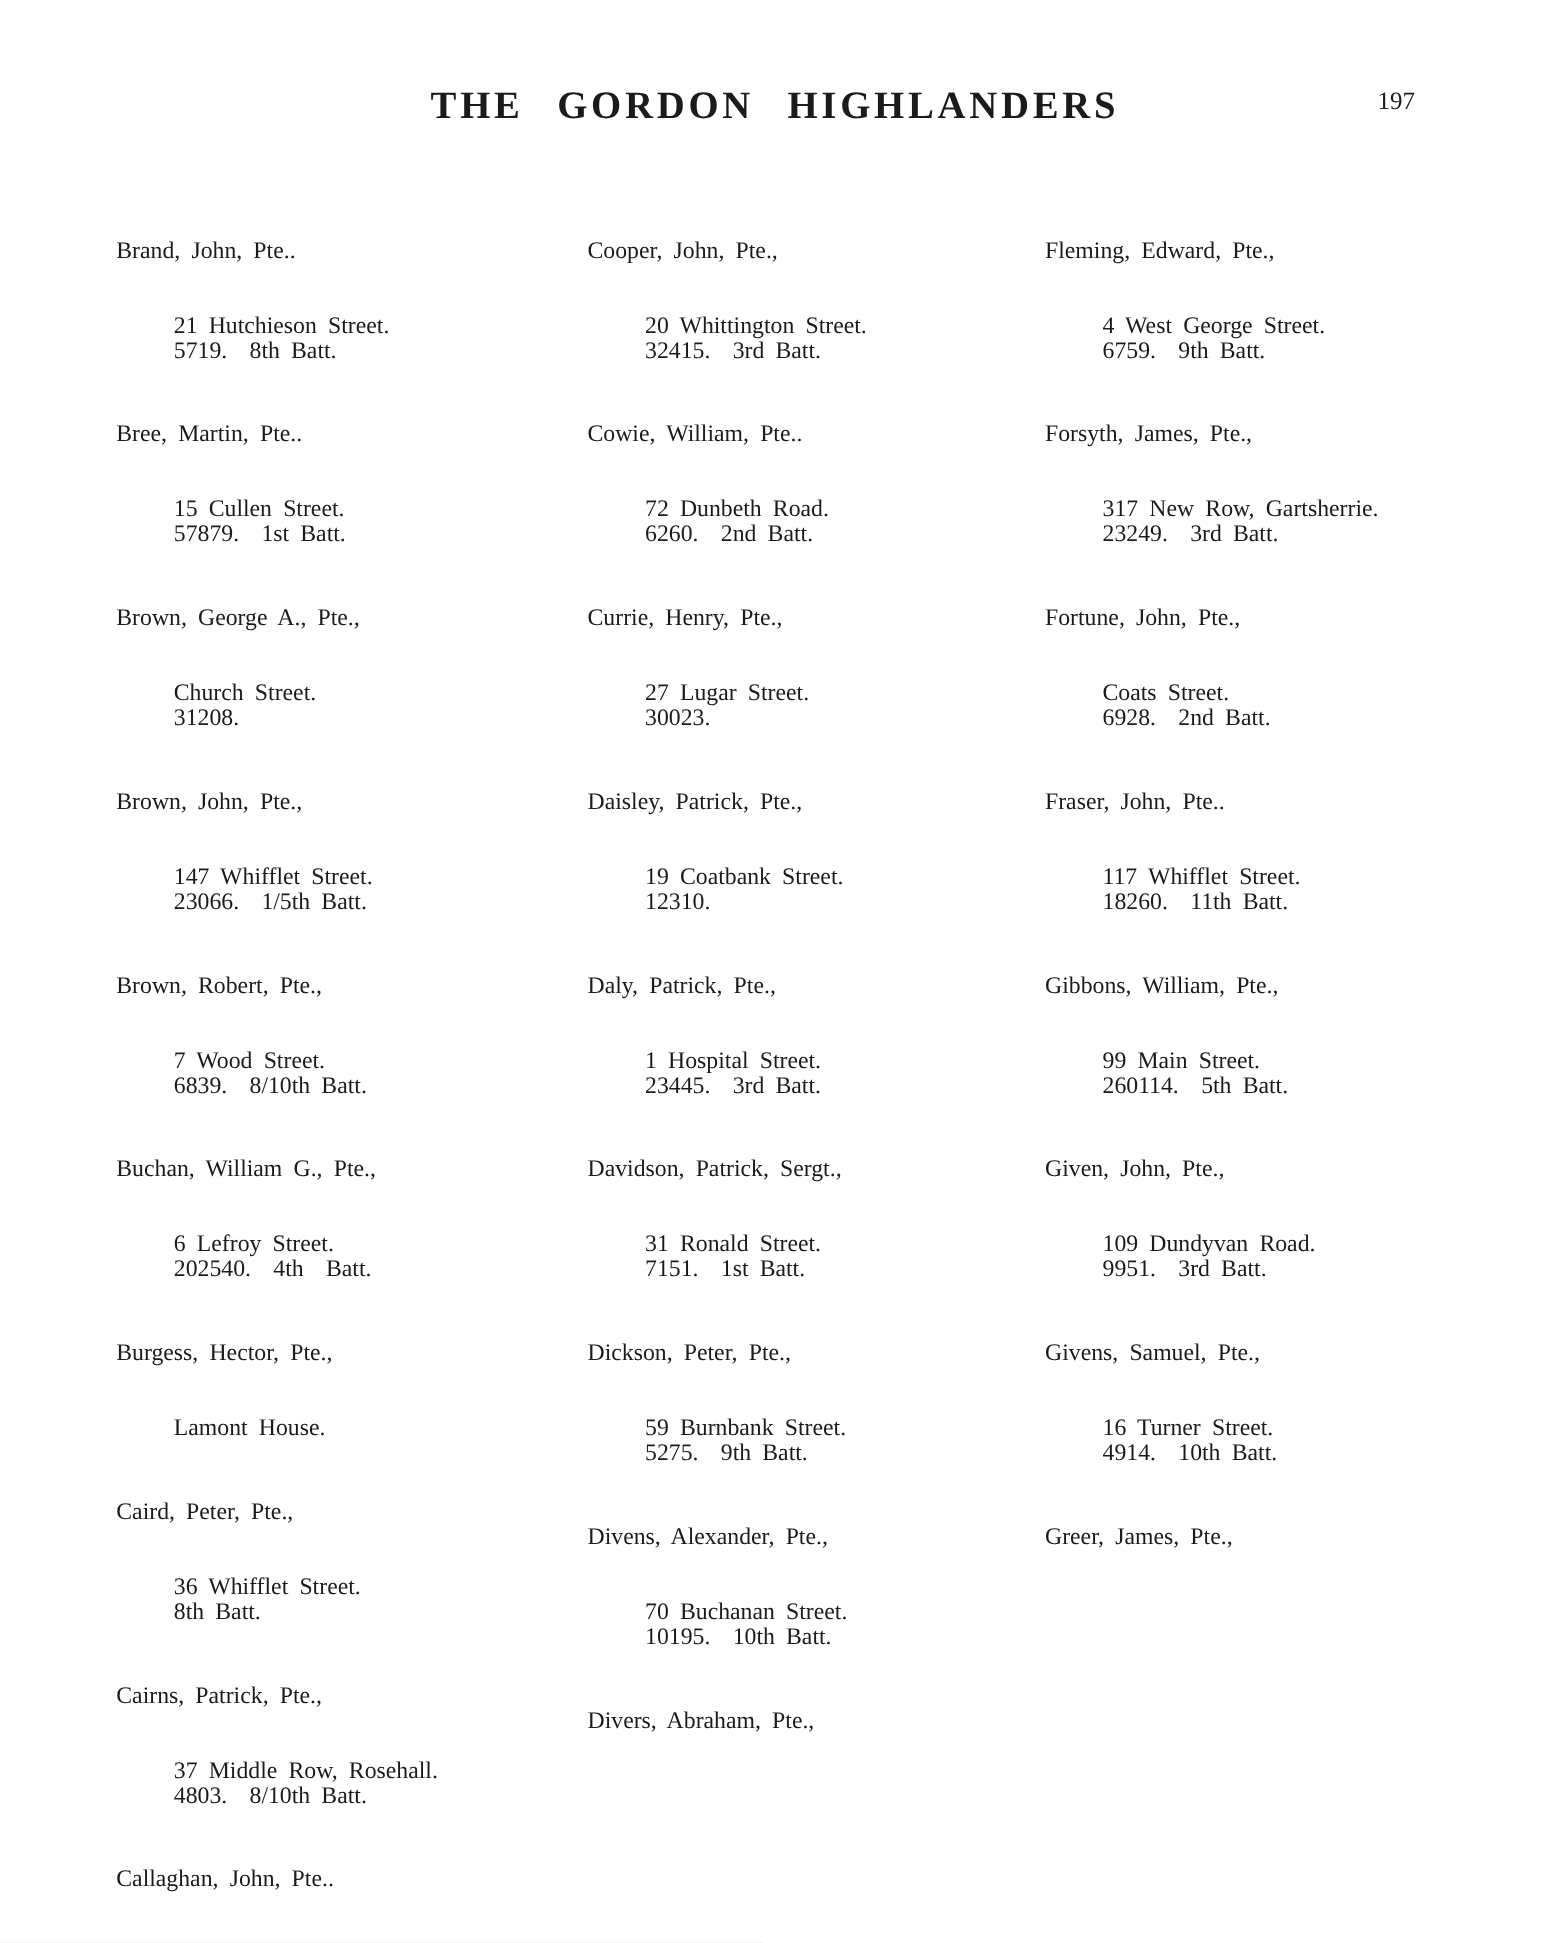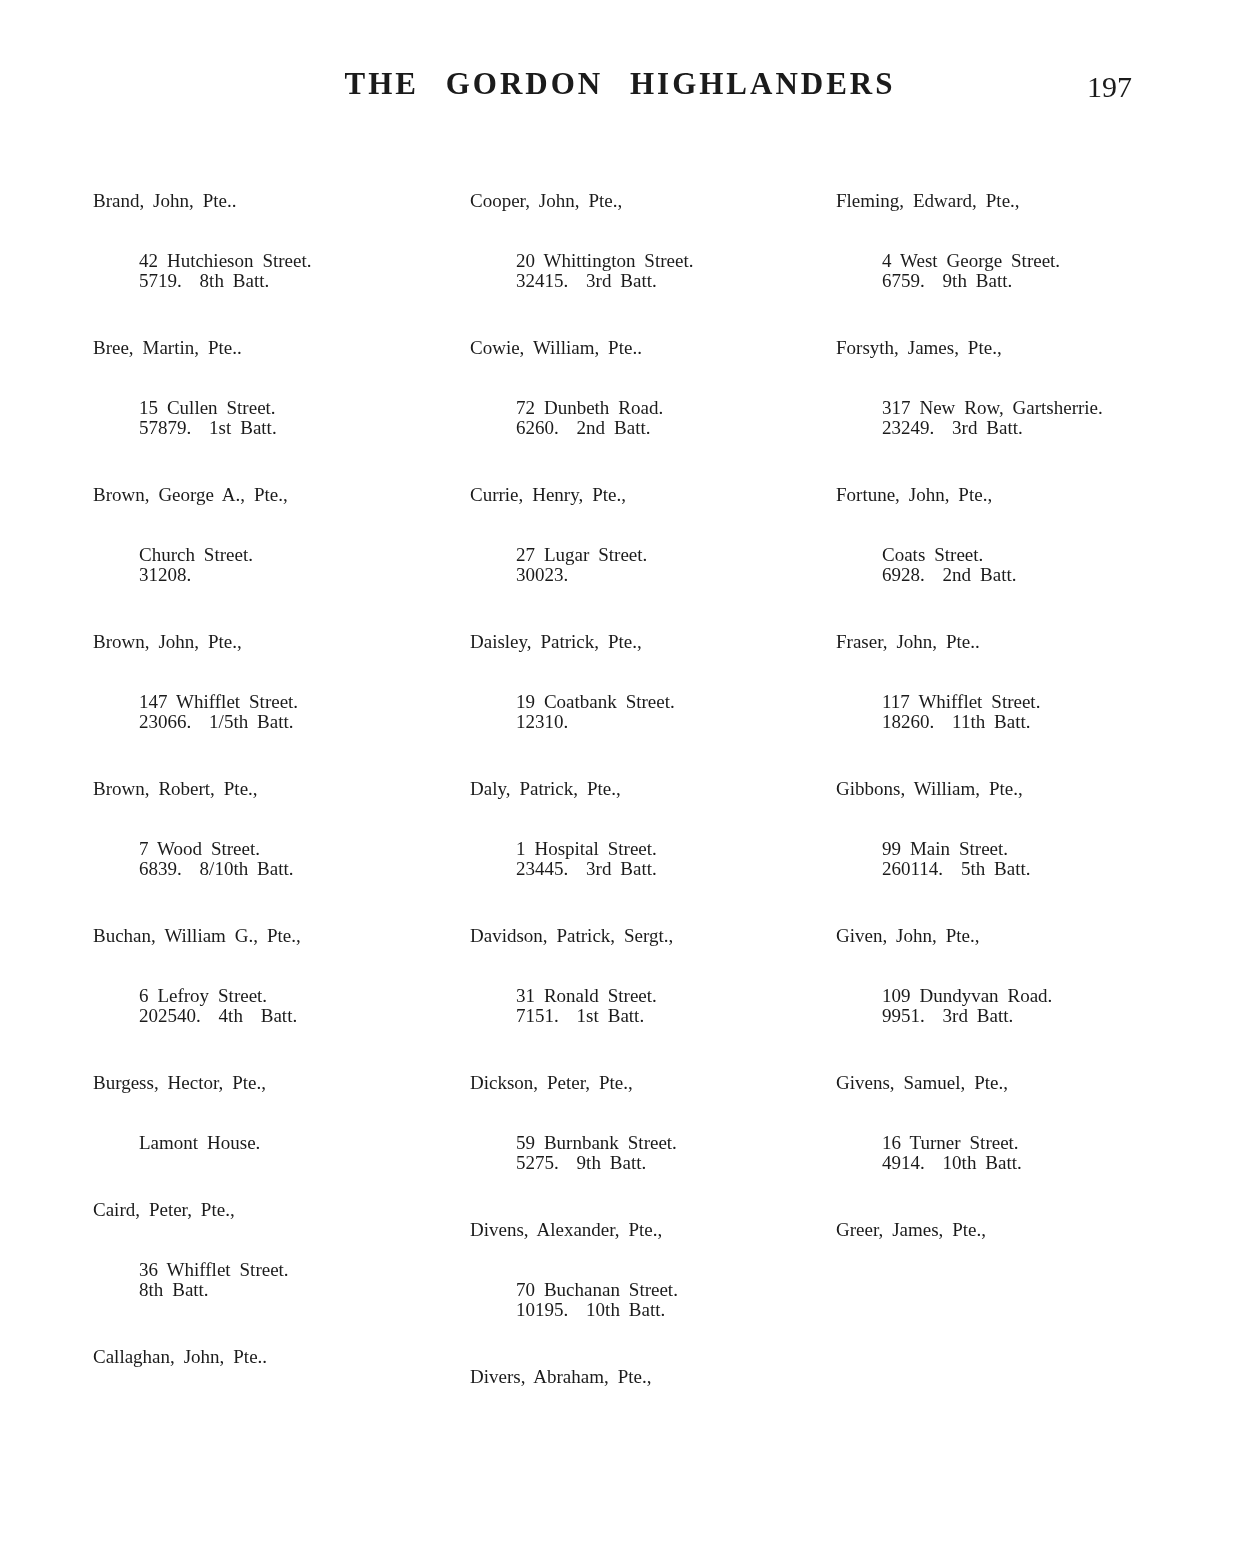--- a/index.html
+++ b/index.html
@@ -16,21 +16,21 @@
   .page-header { position:absolute; top:0; left:0; right:0; height:120px; }
   .page-title {
     position:absolute; top:66px; left:0; width:100%;
     text-align:center;
     font-size:31px; font-weight:bold;
     letter-spacing:3px; word-spacing:16px;
     margin:0;
   }
   .page-number {
     position:absolute; top:70px; right:108px;
-    font-size:30px; font-weight:normal;
+    font-size:20px; font-weight:normal;
   }
   .col {
     position:absolute; top:151px; width:382px;
     font-size:19px; line-height:20px;
     word-spacing:0.22em;
     white-space:pre-wrap;
   }
   .col-0 { left:93px; }
   .col-1 { left:470px; }
   .col-2 { left:836px; }
@@ -42,35 +42,37 @@
 <body>
 
 <div class="page">
   <div class="page-header">
     <h1 class="page-title">THE GORDON HIGHLANDERS</h1>
     <span class="page-number">197</span>
   </div>
   <main>
     <section class="col col-0"><div class="entry">
     <div class="entry-name">Brand, John, Pte..</div>
-  <div class="entry-line">42 Hutchieson Street.</div><div class="entry-line">5719.  8th Batt.</div></div><div class="entry">
+  <div class="entry-line">21 Hutchieson Street.</div><div class="entry-line">5719.  8th Batt.</div></div><div class="entry">
     <div class="entry-name">Bree, Martin, Pte..</div>
   <div class="entry-line">15 Cullen Street.</div><div class="entry-line">57879.  1st Batt.</div></div><div class="entry">
     <div class="entry-name">Brown, George A., Pte.,</div>
   <div class="entry-line">Church Street.</div><div class="entry-line">31208.</div></div><div class="entry">
     <div class="entry-name">Brown, John, Pte.,</div>
   <div class="entry-line">147 Whifflet Street.</div><div class="entry-line">23066.  1/5th Batt.</div></div><div class="entry">
     <div class="entry-name">Brown, Robert, Pte.,</div>
   <div class="entry-line">7 Wood Street.</div><div class="entry-line">6839.  8/10th Batt.</div></div><div class="entry">
     <div class="entry-name">Buchan, William G., Pte.,</div>
   <div class="entry-line">6 Lefroy Street.</div><div class="entry-line">202540.  4th  Batt.</div></div><div class="entry">
     <div class="entry-name">Burgess, Hector, Pte.,</div>
   <div class="entry-line">Lamont House.</div></div><div class="entry">
     <div class="entry-name">Caird, Peter, Pte.,</div>
   <div class="entry-line">36 Whifflet Street.</div><div class="entry-line">8th Batt.</div></div><div class="entry">
+    <div class="entry-name">Cairns, Patrick, Pte.,</div>
+  <div class="entry-line">37 Middle Row, Rosehall.</div><div class="entry-line">4803.  8/10th Batt.</div></div><div class="entry">
     <div class="entry-name">Callaghan, John, Pte..</div>
   </div></section>
     <section class="col col-1"><div class="entry">
     <div class="entry-name">Cooper, John, Pte.,</div>
   <div class="entry-line">20 Whittington Street.</div><div class="entry-line">32415.  3rd Batt.</div></div><div class="entry">
     <div class="entry-name">Cowie, William, Pte..</div>
   <div class="entry-line">72 Dunbeth Road.</div><div class="entry-line">6260.  2nd Batt.</div></div><div class="entry">
     <div class="entry-name">Currie, Henry, Pte.,</div>
   <div class="entry-line">27 Lugar Street.</div><div class="entry-line">30023.</div></div><div class="entry">
     <div class="entry-name">Daisley, Patrick, Pte.,</div>

